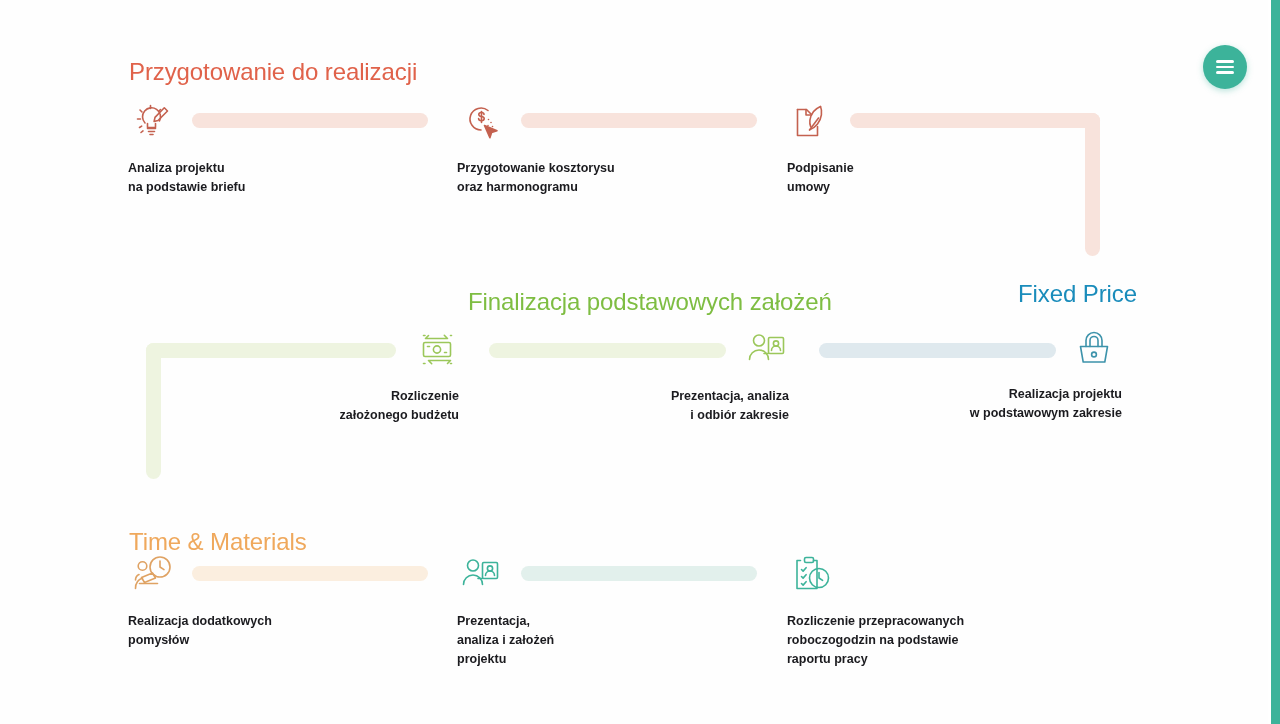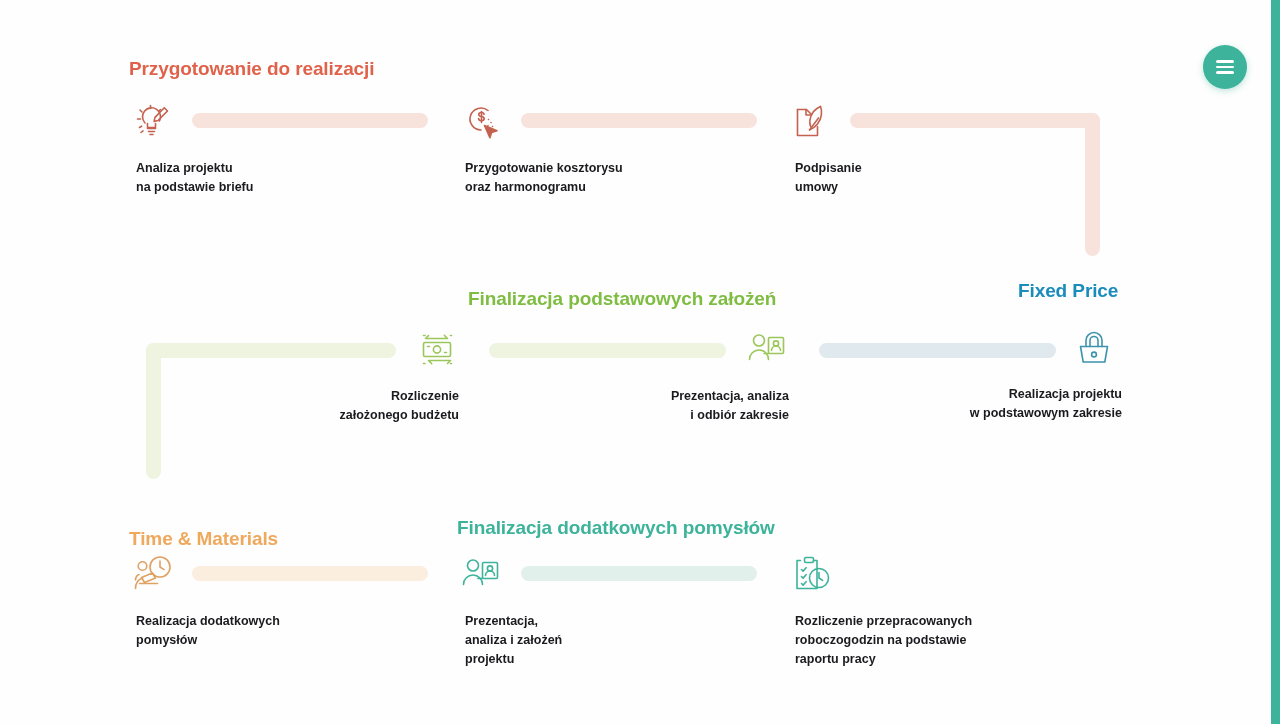--- a/index.html
+++ b/index.html
@@ -29,32 +29,32 @@
     background:#3cb39a;border:none;cursor:pointer;
     display:flex;align-items:center;justify-content:center;
     box-shadow:0 2px 6px rgba(60,179,154,.35);
   }
   .menu-fab .bars{display:flex;flex-direction:column;gap:3px;}
   .menu-fab .bars i{display:block;width:18px;height:2.6px;background:#fff;border-radius:2px;}
 
   
   .sec-title{
     position:absolute;
-    font-size:19px;font-weight:700;letter-spacing:-.1px;
+    font-size:24px;font-weight:400;letter-spacing:-.1px;
     white-space:nowrap;
   }
 
   
   .step{position:absolute;}
   .step .icon{position:absolute;top:0;left:0;width:48px;height:48px;}
   .step .icon svg{width:48px;height:48px;display:block;}
   .step .caption{
     position:absolute;left:0;top:62px;
     font-size:12.5px;font-weight:700;color:#1b1b1f;
-    line-height:19px;white-space:pre-line;margin-left:8px;
+    line-height:19px;white-space:pre-line;
   }
   .step .caption.right{left:auto;right:0;text-align:right;}
 
   
   .bar{position:absolute;height:15px;border-radius:8px;}
 
   
   .elbow{position:absolute;}
   .elbow .h{position:absolute;height:15px;border-radius:8px;}
   .elbow .v{position:absolute;width:15px;border-radius:8px;}
@@ -176,21 +176,20 @@
         <path d="M10.5 23.5h27l-2.7 15.5H13.2z"></path>
         <circle cx="24" cy="31.5" r="2.4"></circle>
       </svg>
     </span>
     <span class="caption right" style="right:0;width:250px;">Realizacja projektu
 w podstawowym zakresie</span>
   </div>
 
   <div class="sec-title" style="left:129px;top:528px;color:#efa85c;">Time &amp; Materials</div>
 
-  <div class="sec-title" style="left:457px;top:517px;color:#3cb39a;">Finalizacja dodatkowych pomysłów</div>
 
   <div class="bar" style="left:192px;top:566px;width:236px;background:#fbeedf;"></div>
   <div class="bar" style="left:521px;top:566px;width:236px;background:#e2f0ec;"></div>
 
   <div class="step" style="left:128px;top:550px;width:250px;">
     <span class="icon">
       <svg viewBox="0 0 48 48" fill="none" stroke="#dfa263" stroke-width="1.6" stroke-linecap="round" stroke-linejoin="round">
         <circle cx="14.5" cy="16" r="4.3"></circle>
         <path d="M7.5 38.5c0-5 2.6-9 7-10.5"></path>
         <path d="M11 24.5c-2.2 1-3.5 3-3.5 5.5"></path>

